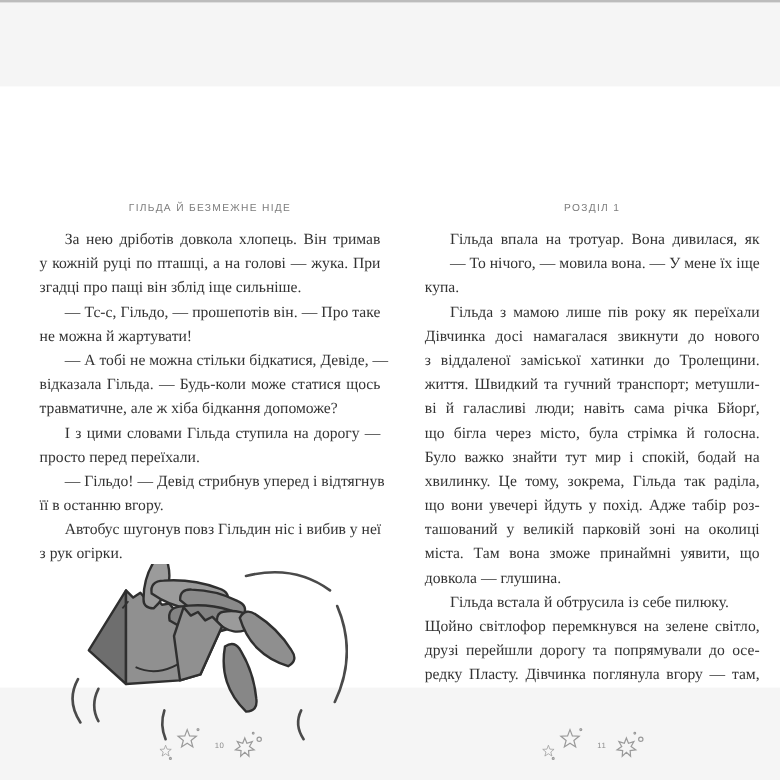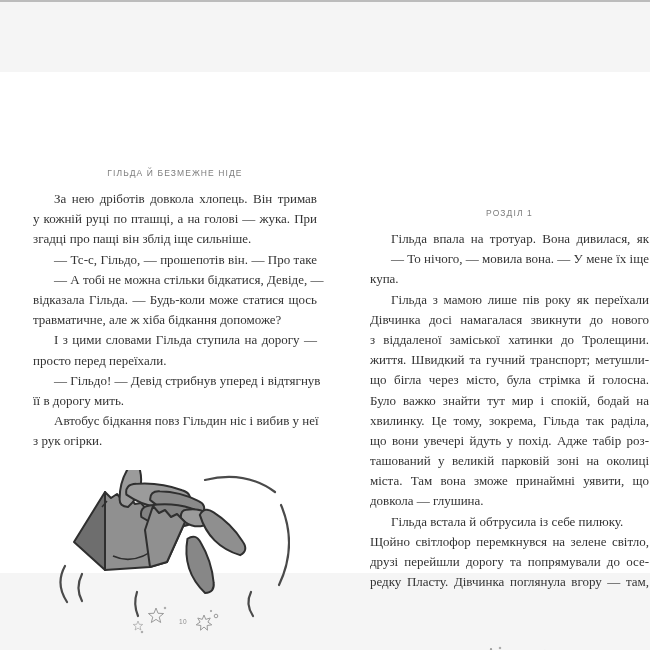--- a/index.html
+++ b/index.html
@@ -6,21 +6,21 @@
   body{
     width:650px;height:650px;position:relative;overflow:hidden;
     background:#f5f5f5;
     font-family:"Liberation Serif",serif;
   }
   .top-edge{position:absolute;left:0;top:0;width:650px;height:2px;background:#bcbcbc;}
   .spread{position:absolute;left:0;top:72px;width:650px;height:501px;background:#ffffff;}
 
   .page{position:absolute;top:96px;}
   .page-left{left:33px;width:284px;}
-  .page-right{left:370px;width:279px;margin-top:40px;}
+  .page-right{left:354px;width:279px;}
 
   .running-header{
     font-family:"Liberation Sans",sans-serif;
     font-size:8.5px;letter-spacing:1.1px;color:#7d7d7d;
     text-align:center;height:10px;line-height:10px;margin-bottom:11px;
     white-space:nowrap;
   }
   .textblock{width:100%;}
   .line{
     font-size:13px;line-height:20.2px;height:20.2px;color:#333333;
@@ -49,28 +49,29 @@
 <div class="spread">
 
   <section class="page page-left">
     <header class="running-header">ГІЛЬДА Й БЕЗМЕЖНЕ НІДЕ</header>
 
     <div class="textblock">
         <div class="line ind">За нею дріботів довкола хлопець. Він тримав</div>
         <div class="line">у кожній руці по пташці, а на голові — жука. При</div>
         <div class="line end">згадці про пащі він зблід іще сильніше.</div>
         <div class="line ind">— Тс-с, Гільдо, — прошепотів він. — Про таке</div>
+        <div class="line end">не можна й жартувати!</div>
         <div class="line ind">— А тобі не можна стільки бідкатися, Девіде, —</div>
         <div class="line">відказала Гільда. — Будь-коли може статися щось</div>
         <div class="line end">травматичне, але ж хіба бідкання допоможе?</div>
         <div class="line ind">І з цими словами Гільда ступила на дорогу —</div>
         <div class="line end">просто перед переїхали.</div>
         <div class="line ind">— Гільдо! — Девід стрибнув уперед і відтягнув</div>
-        <div class="line end">її в дорогу мить.</div>
-        <div class="line ind">Автобус бідкання повз Гільдин ніс і вибив у неї</div>
+        <div class="line end">її в останню вгору.</div>
+        <div class="line ind">Автобус шугонув повз Гільдин ніс і вибив у неї</div>
         <div class="line end">з рук огірки.</div>
       </div>
 
     <div class="illustration">
       <svg width="235" height="150" viewBox="0 0 235 150" class="star-svg">
         <defs>
           <path id="cuke" d="M-30,3 Q-33,-7 -22,-9 Q0,-14 22,-9 Q33,-7 30,3 Q15,11 0,11 Q-15,11 -30,3 Z" vector-effect="non-scaling-stroke"></path>
         </defs>
 
         <g fill="none" stroke="#4a4a4a" stroke-width="2.2" stroke-linecap="round">
@@ -130,20 +131,21 @@
     <header class="running-header">РОЗДІЛ 1</header>
 
     <div class="textblock">
         <div class="line ind">Гільда впала на тротуар. Вона дивилася, як</div>
         <div class="line ind">— То нічого, — мовила вона. — У мене їх іще</div>
         <div class="line end">купа.</div>
         <div class="line ind">Гільда з мамою лише пів року як переїхали</div>
         <div class="line">Дівчинка досі намагалася звикнути до нового</div>
         <div class="line">з віддаленої заміської хатинки до Тролещини.</div>
         <div class="line">життя. Швидкий та гучний транспорт; метушли-</div>
+        <div class="line">ві й галасливі люди; навіть сама річка Бйорґ,</div>
         <div class="line">що бігла через місто, була стрімка й голосна.</div>
         <div class="line">Було важко знайти тут мир і спокій, бодай на</div>
         <div class="line">хвилинку. Це тому, зокрема, Гільда так раділа,</div>
         <div class="line">що вони увечері йдуть у похід. Адже табір роз-</div>
         <div class="line">ташований у великій парковій зоні на околиці</div>
         <div class="line">міста. Там вона зможе принаймні уявити, що</div>
         <div class="line end">довкола — глушина.</div>
         <div class="line ind end">Гільда встала й обтрусила із себе пилюку.</div>
         <div class="line">Щойно світлофор перемкнувся на зелене світло,</div>
         <div class="line">друзі перейшли дорогу та попрямували до осе-</div>

